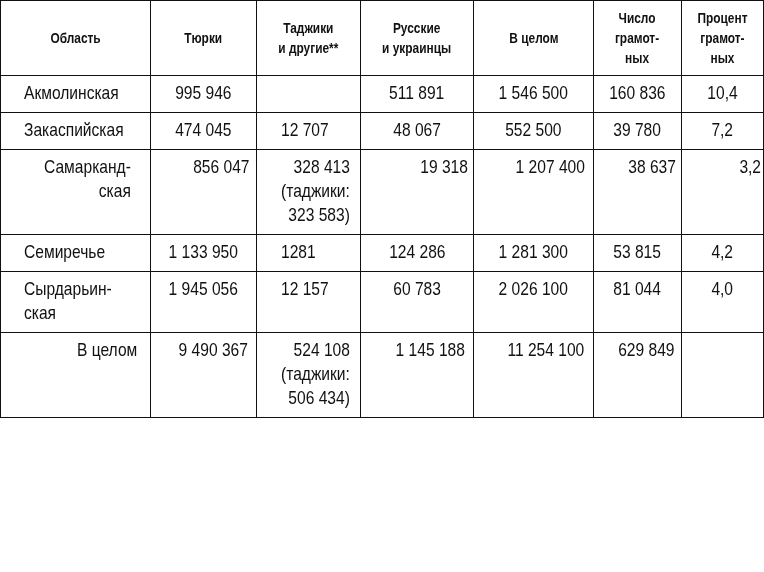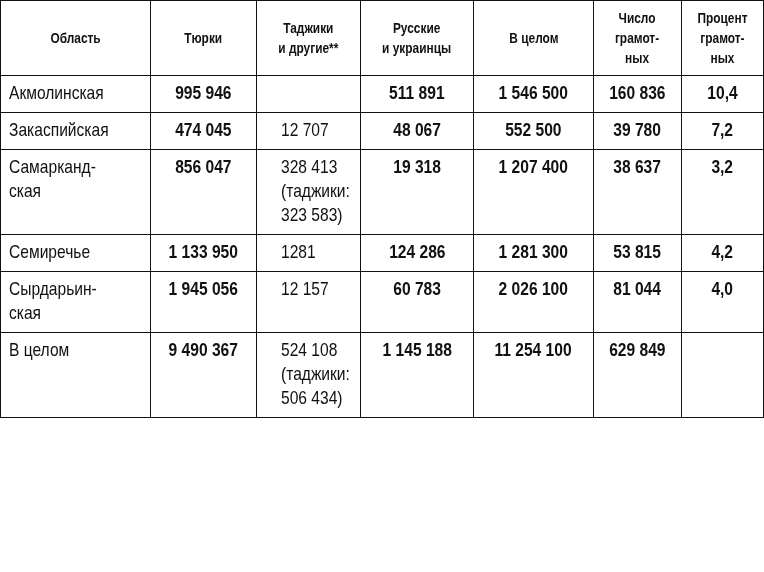--- a/index.html
+++ b/index.html
@@ -46,26 +46,26 @@
       line-height: 24px;
       padding-top: 5px;
       padding-bottom: 5px;
     }
     td .t {
       display: inline-block;
       transform: scaleX(0.82);
       transform-origin: left center;
       white-space: pre-line;
     }
-    td.c { text-align: center; font-weight: bold; }
+    td.c { text-align: center; }
     td.c .t { transform-origin: center center; }
-    td.l { padding-left: 8px; }
+    td.l { padding-left: 23px; }
     td.lv { padding-left: 24px; }
     tr.r1 td { height: 26px; }
-    tr.r3 td { height: 74px; }
+    tr.r3 td { height: 74px; text-align: right; }
     tr.r2 td { height: 50px; }
   </style>
 </head>
 <body>
 
 <table>
   <colgroup>
     <col style="width:150px">
     <col style="width:106px">
     <col style="width:104px">

